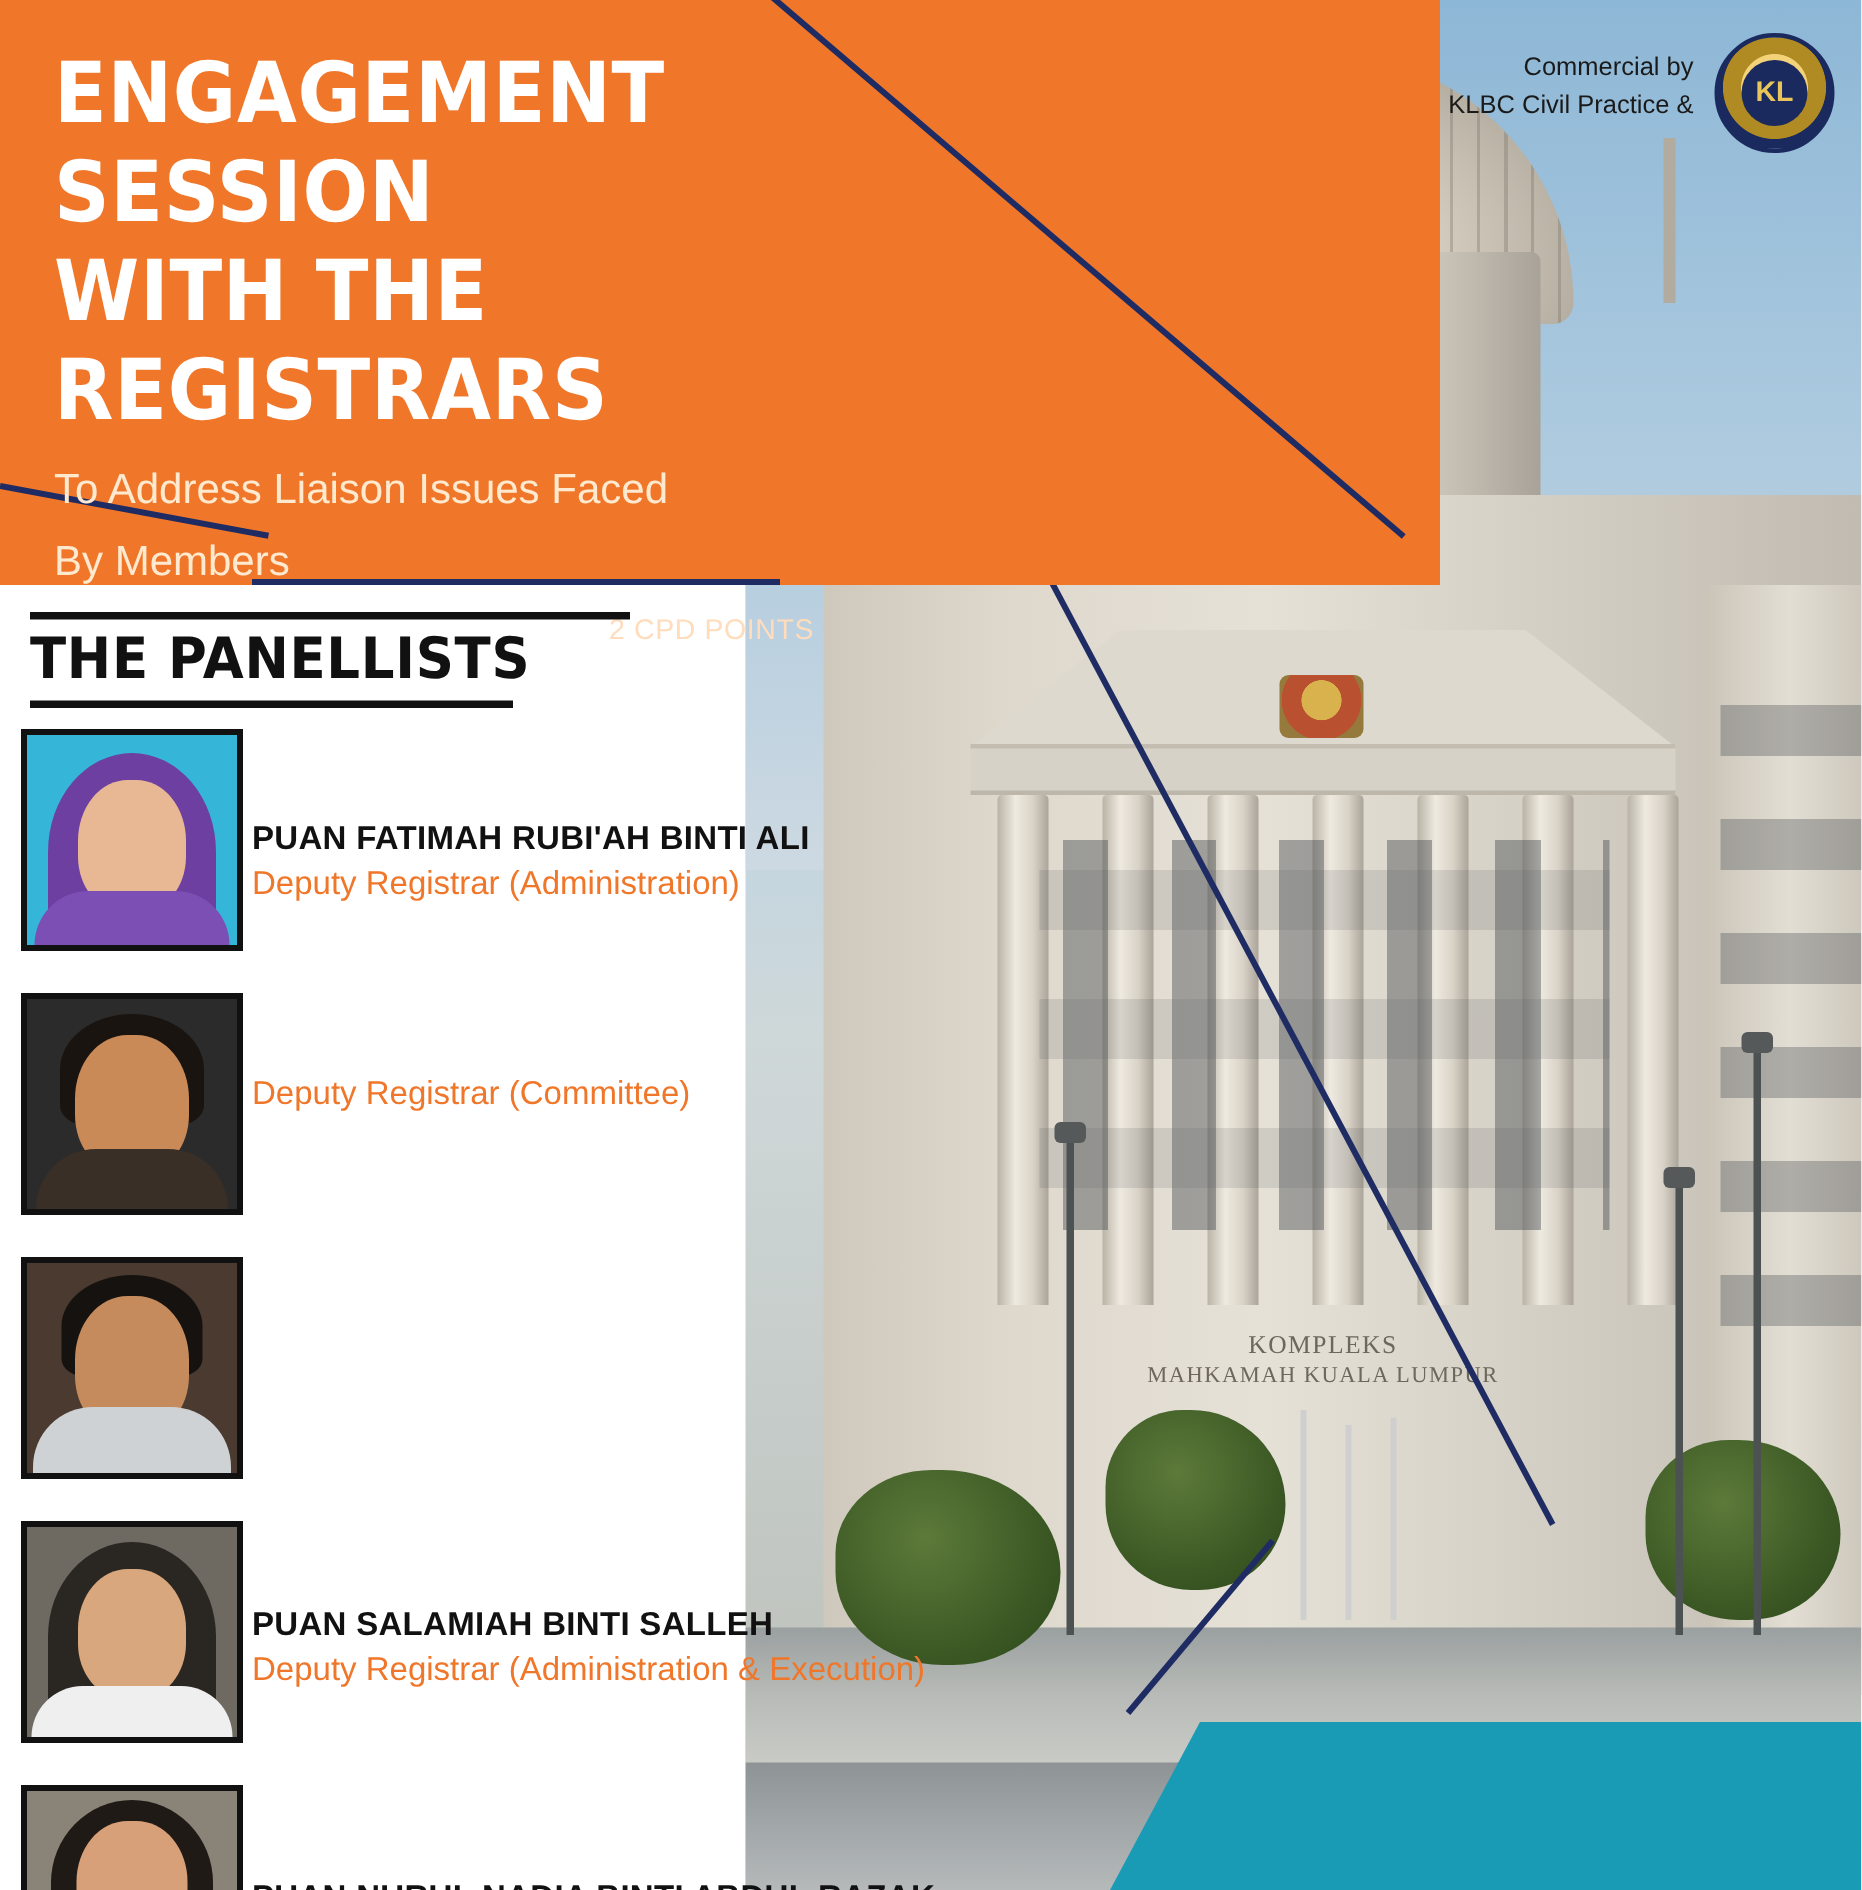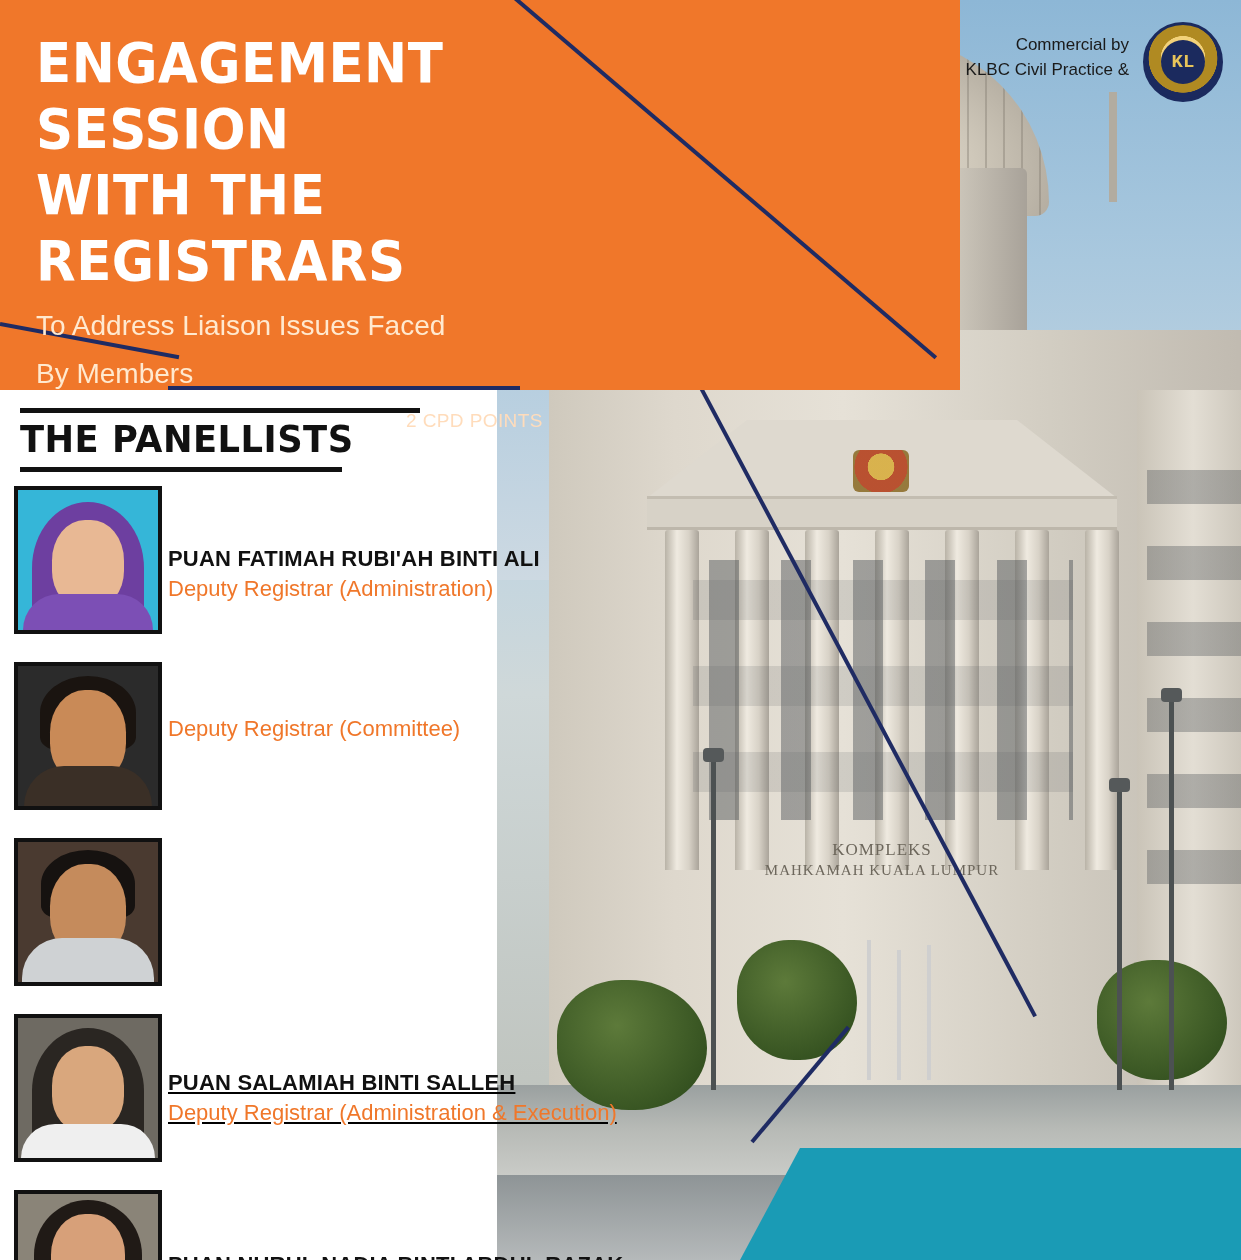--- a/index.html
+++ b/index.html
@@ -85,21 +85,21 @@
   .windows2 {
     position:absolute; left: 650px; top: 470px; width: 120px; height: 420px;
     background: repeating-linear-gradient(180deg, rgba(60,66,72,.45) 0 34px, rgba(0,0,0,0) 34px 76px);
     opacity:.7;
   }
   .bld-name {
     position:absolute; left: 200px; top: 840px; width: 370px;
     text-align:center; color:#6d675c; letter-spacing:1px;
     font-family:"Liberation Serif", serif;
   }
-  .bld-name .l1 { font-size: 17px; }
+  .bld-name .l1 { font-size: 17px; margin-top: 47px; }
   .bld-name .l2 { font-size: 15px; margin-top:2px; }
   .crest-small {
     position:absolute; left: 356px; top: 450px; width: 56px; height: 42px;
     background: radial-gradient(circle at 50% 40%, #d8ae3f 0 35%, #b5421f 36% 70%, #8e6f2c 71% 100%);
     border-radius: 6px; opacity:.9;
   }
   .ground {
     position:absolute; left: 0; top: 1085px; width: 100%; height: 175px;
     background: linear-gradient(#9aa0a0 0%, #b7bab6 25%, #cfd0cc 60%, #d9dad6 100%);
   }
@@ -177,21 +177,21 @@
   .logo {
     position:absolute; right: 18px; top: 22px; width: 80px; height: 80px;
     border-radius: 50%;
     background: radial-gradient(circle at 50% 45%, #f3d27a 0 40%, #b08a22 41% 62%, #1b2a5e 63% 100%);
     border: 3px solid #1b2a5e;
   }
   .logo .inner {
     position:absolute; left: 15px; top: 15px; width: 44px; height: 44px;
     border-radius:50%; background:#1b2a5e; color:#e8c45a;
     display:flex; align-items:center; justify-content:center;
-    font-size: 19px; font-family:Liberation Mono, monospace; font-weight:700;
+    font-size: 19px; font-family:Liberation Sans, sans-serif; font-weight:700;
   }
 
   
   .panel-head {
     position:absolute; left: 20px; top: 408px; width: 400px;
   }
   .panel-head .rule-top { width: 400px; height: 5px; background:#111; }
   .panel-head .ptitle {
     font-family:"DejaVu Sans", sans-serif; font-weight:800;
     font-size: 38px; line-height: 52px; color:#111; letter-spacing:.5px;
@@ -374,21 +374,21 @@
 
     <div class="p-row">
       <div class="p-photo">
         <div class="face">
           <div class="bg" style="background:#6e6a62"></div>
           <div class="hair" style="top:10px; width:112px; height:126px; background:#2a2622;"></div>
           <div class="head" style="top:28px; width:72px; height:86px; background:#d9a77d;"></div>
           <div class="body" style="bottom:0; width:134px; height:34px; background:#efefef;"></div>
         </div>
       </div>
-      <div class="p-info" style="top:56px;text-decoration:underline;">
+      <div class="p-info" style="top:56px;">
         <div class="p-name">PUAN SALAMIAH BINTI SALLEH</div>
         <div class="p-role">Deputy Registrar (Administration &amp; Execution)</div>
       </div>
     </div>
 
     <div class="p-row">
       <div class="p-photo">
         <div class="face">
           <div class="bg" style="background:#8a8478"></div>
           <div class="hair" style="top:6px; width:108px; height:110px; background:#201a16;"></div>

